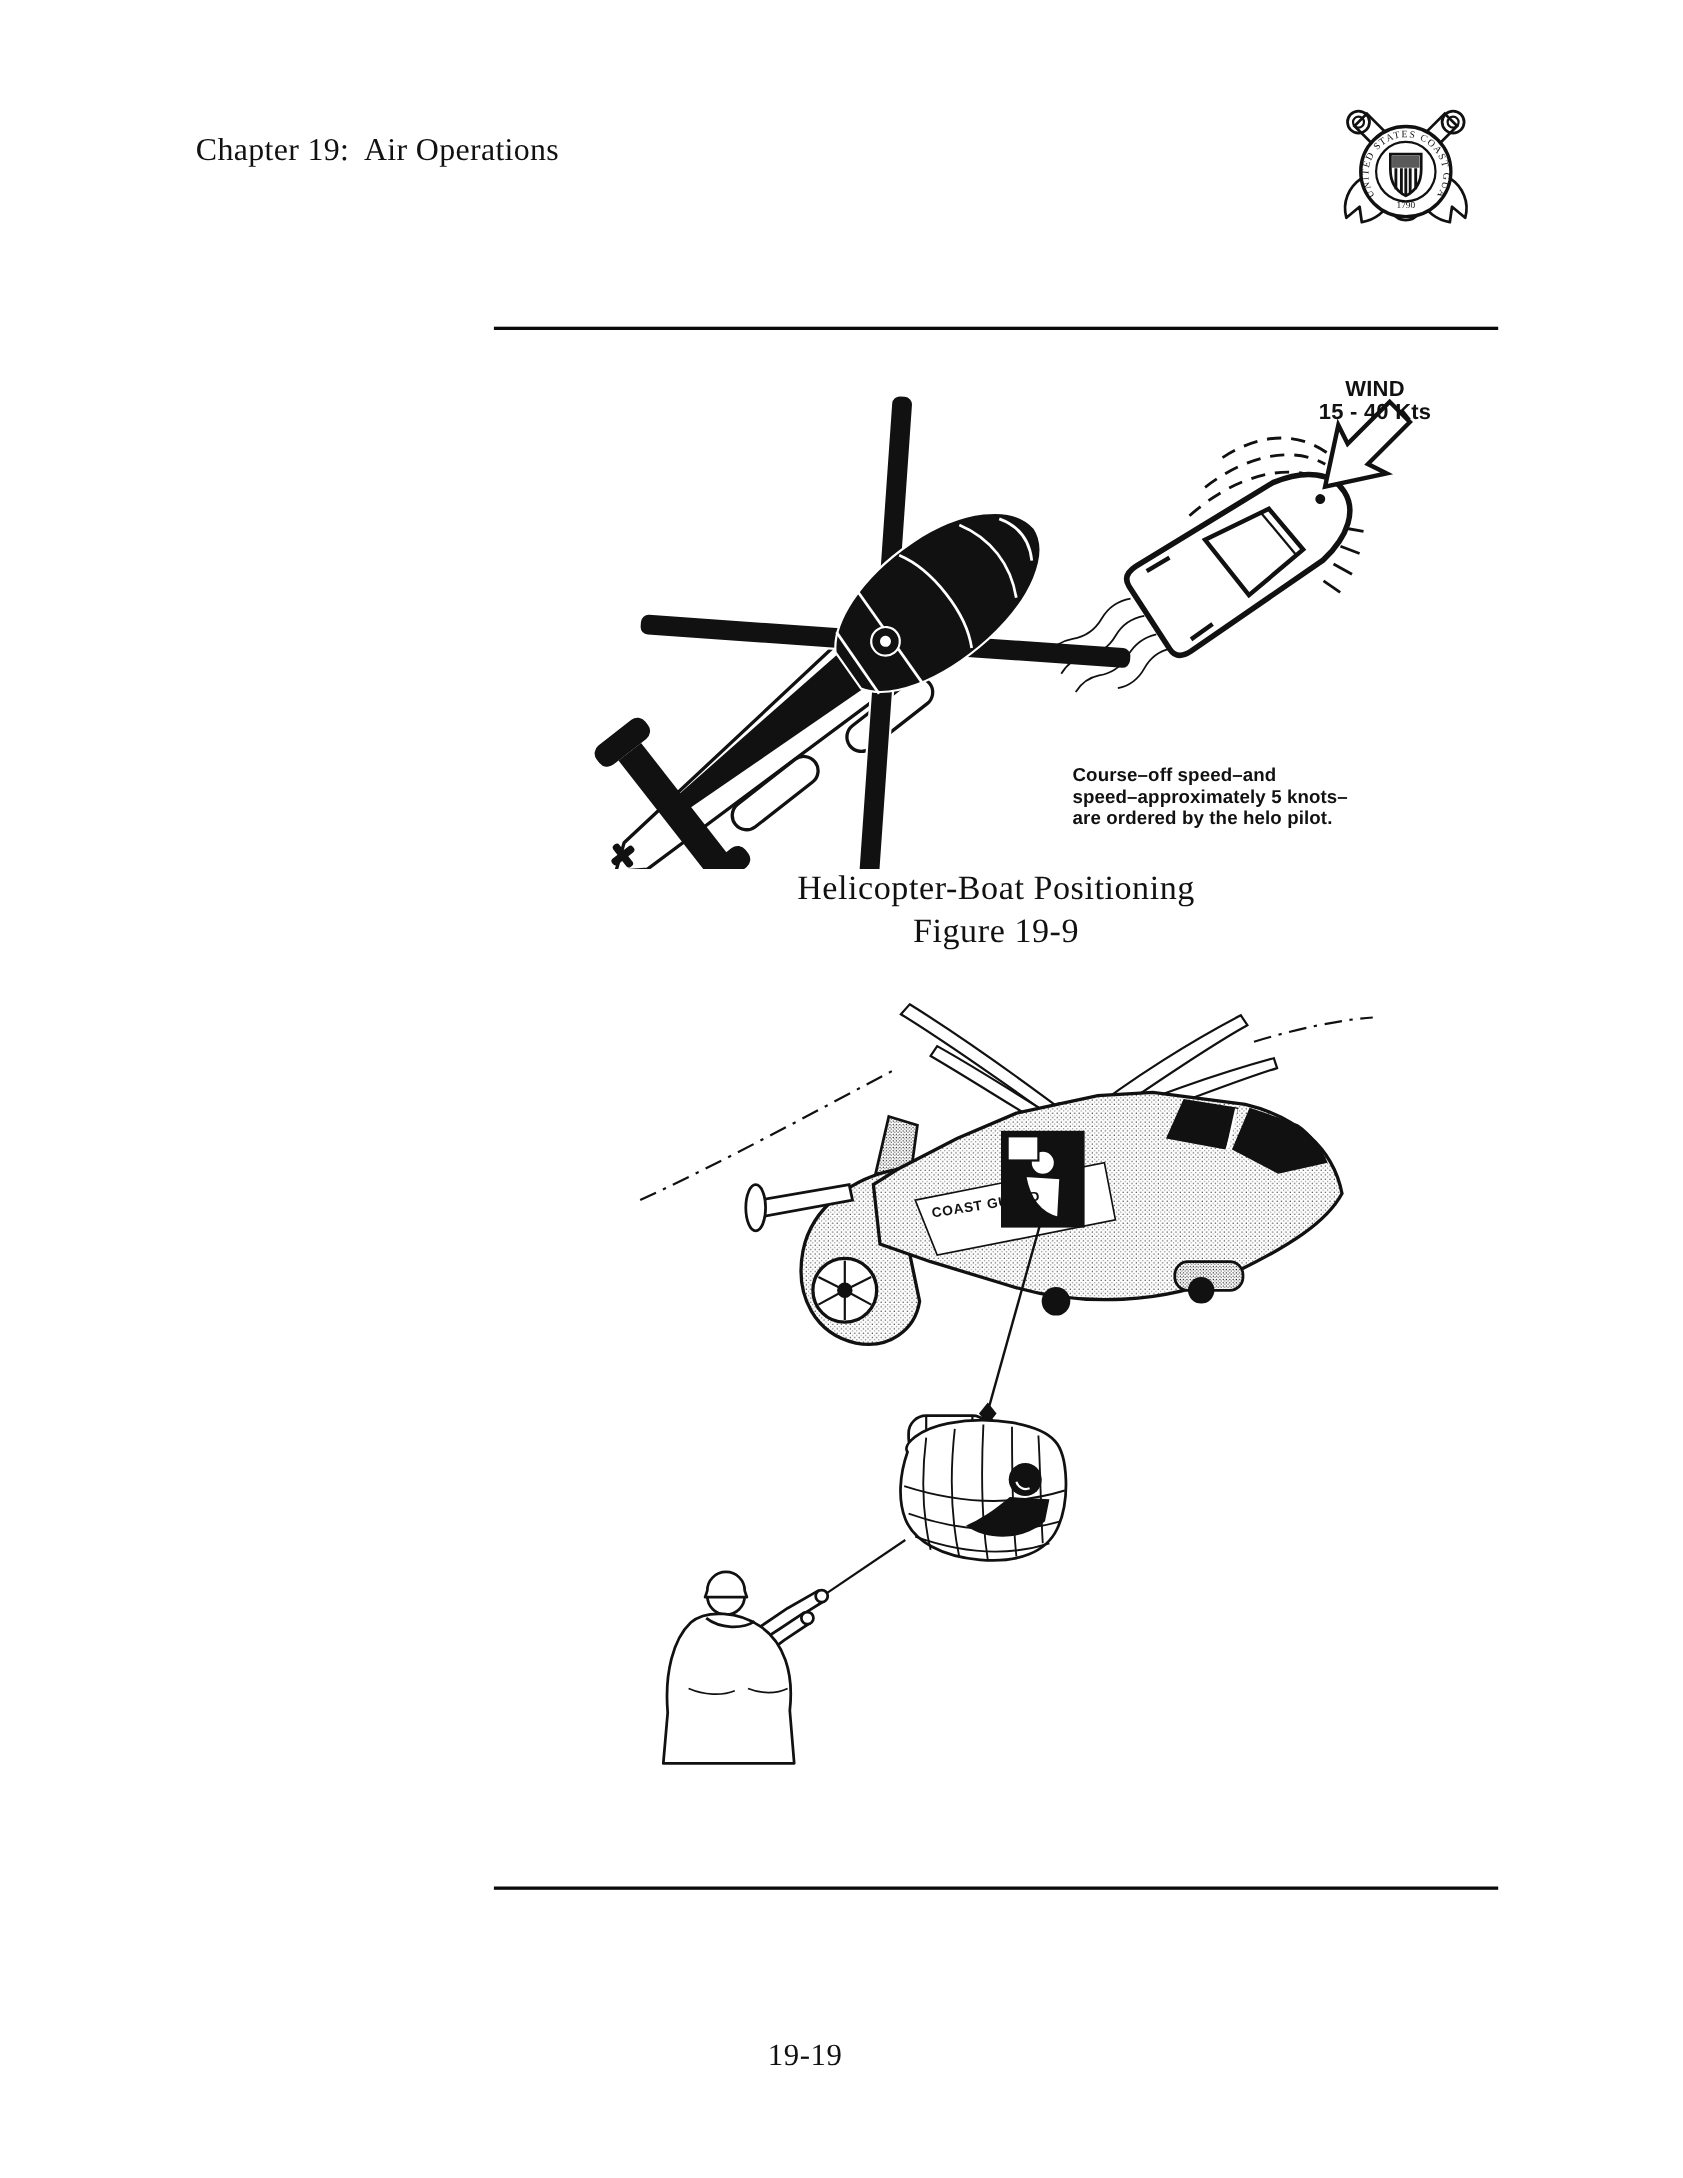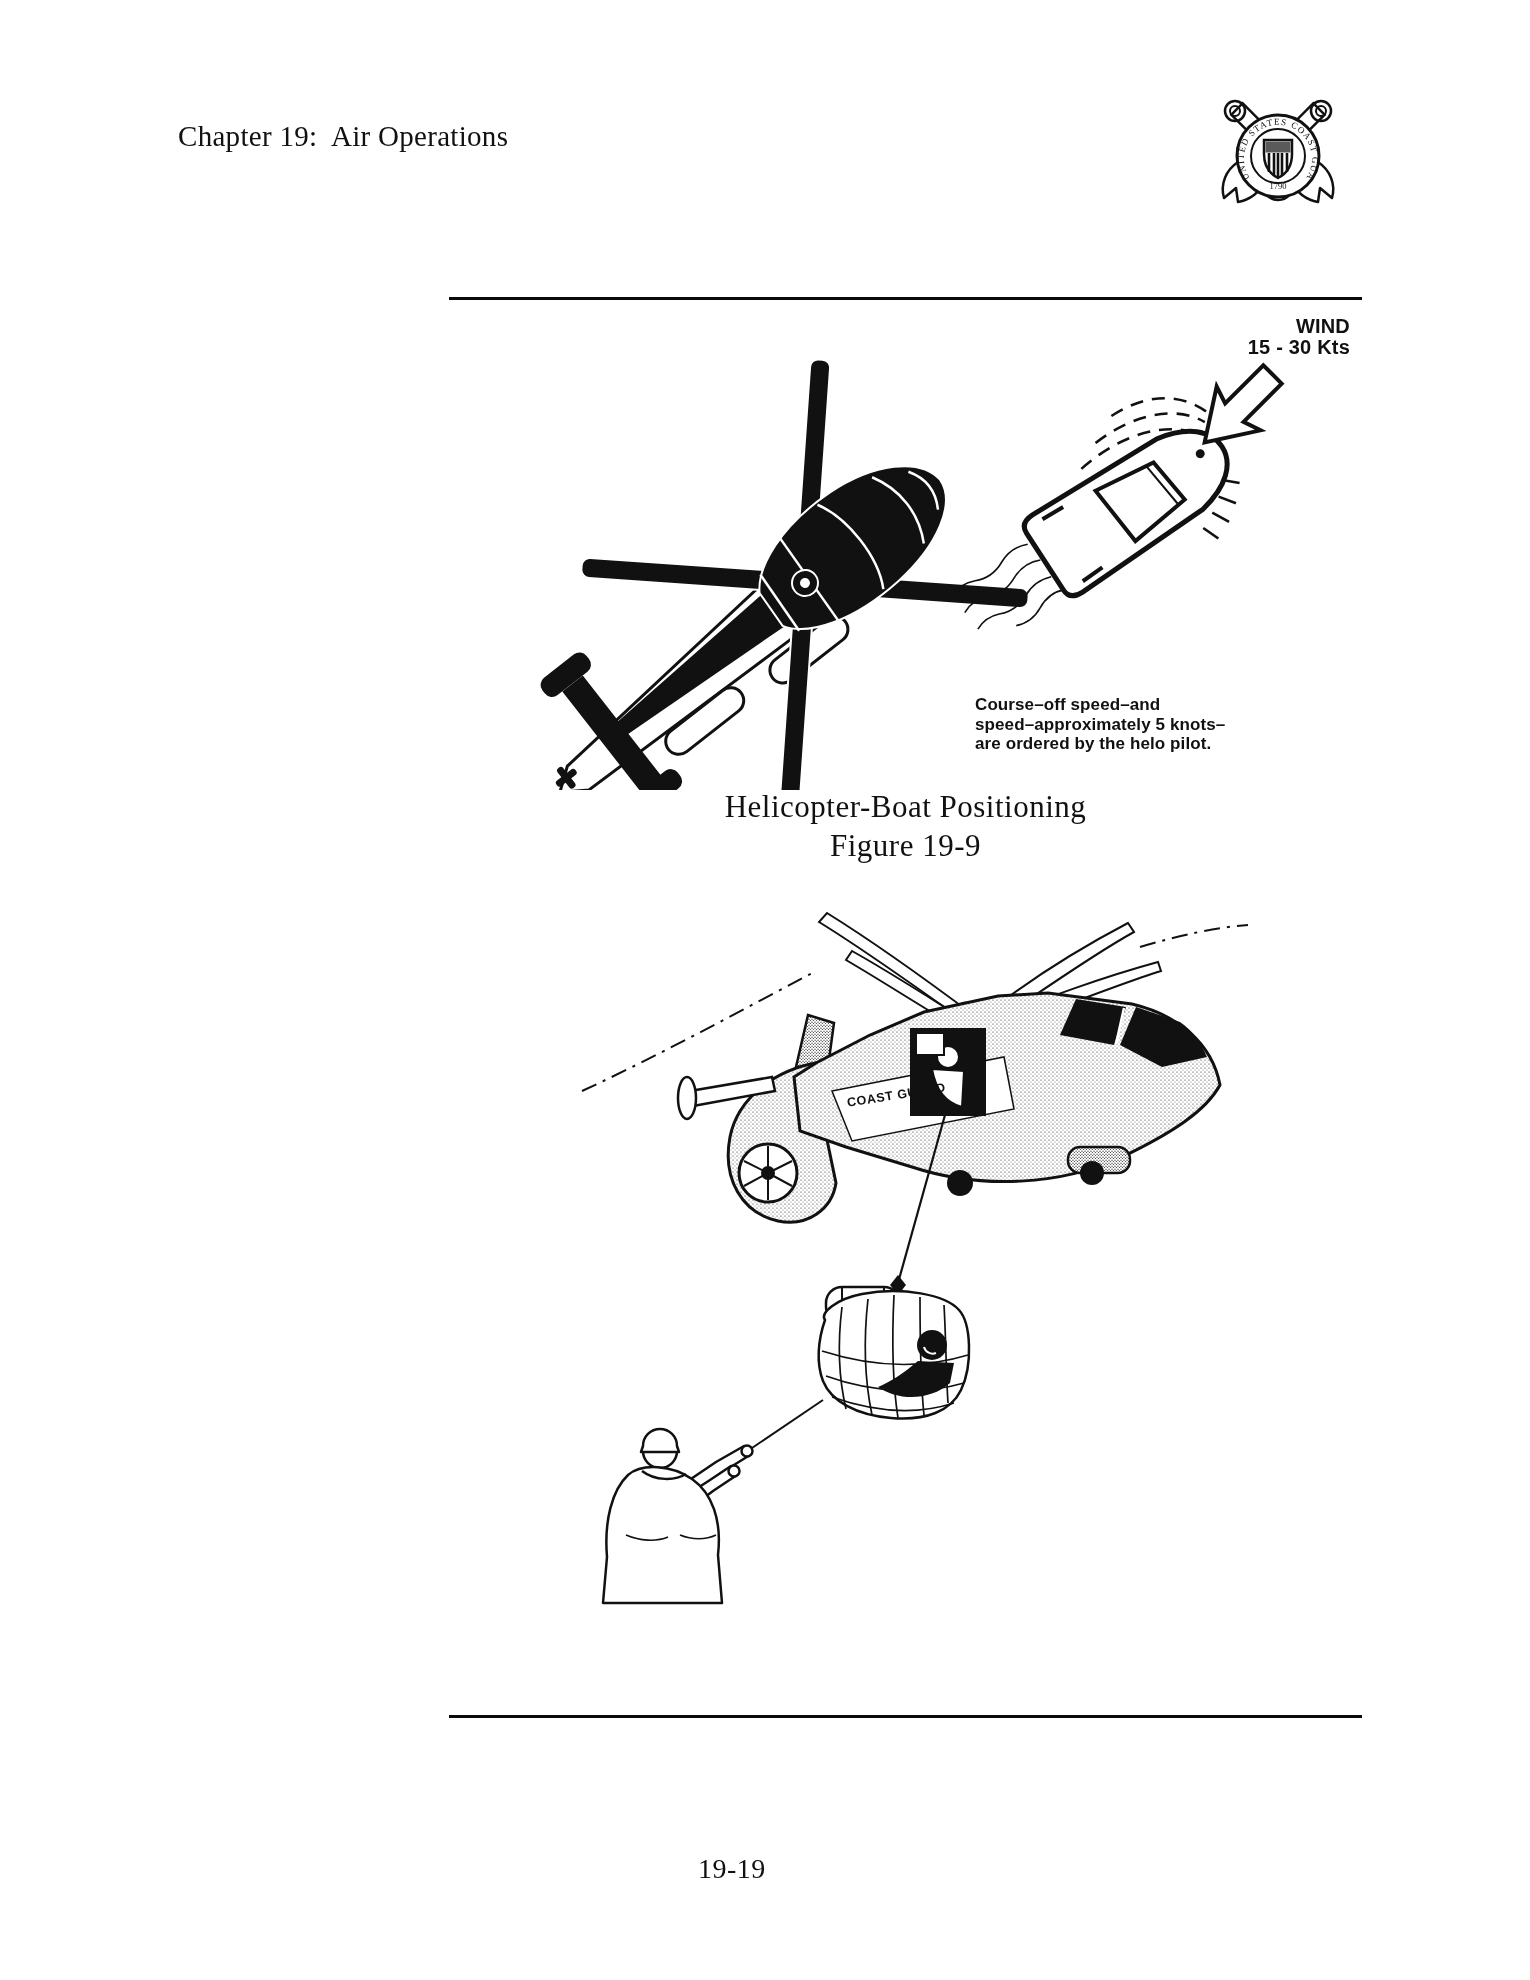--- a/index.html
+++ b/index.html
@@ -10,21 +10,21 @@
   }
   .abs{position:absolute;}
   .header-title{
     left:178px;top:120px;font-size:29px;letter-spacing:.3px;white-space:pre-wrap;
   }
   .rule{left:449px;width:913px;height:3px;background:#0a0a0a;}
   .rule-top{top:297px;}
   .rule-bottom{top:1715px;}
   .sans-bold{font-family:"Liberation Sans", sans-serif;font-weight:bold;}
   .wind-label{
-    left:1150px;top:316px;width:200px;text-align:right;
+    left:1150px;top:344px;width:200px;text-align:center;
     font-size:20px;line-height:21px;letter-spacing:.2px;
   }
   .course-note{
     left:975px;top:695px;font-size:17px;line-height:19.5px;letter-spacing:.1px;
   }
   .caption{
     left:449px;width:913px;text-align:center;font-size:31px;line-height:39px;letter-spacing:.5px;
   }
   .caption1{top:787px;}
   .caption2{top:1621px;}
@@ -166,21 +166,21 @@
       </g>
 
       <g transform="translate(735,92) rotate(135)">
         <polygon points="-46,-13 8,-13 2,-31 50,0 2,31 8,13 -46,13" fill="#fff" stroke="#111" stroke-width="4" stroke-linejoin="miter"></polygon>
       </g>
     </svg>
   </div>
 
   <div class="abs sans-bold wind-label">
     <div>WIND</div>
-    <div>15 - 30 Kts</div>
+    <div>15 - 40 Kts</div>
   </div>
 
   <div class="abs sans-bold course-note">
     <div>Course–off speed–and</div>
     <div>speed–approximately 5 knots–</div>
     <div>are ordered by the helo pilot.</div>
   </div>
 
   <div class="abs caption caption1">
     <div>Helicopter-Boat Positioning</div>

